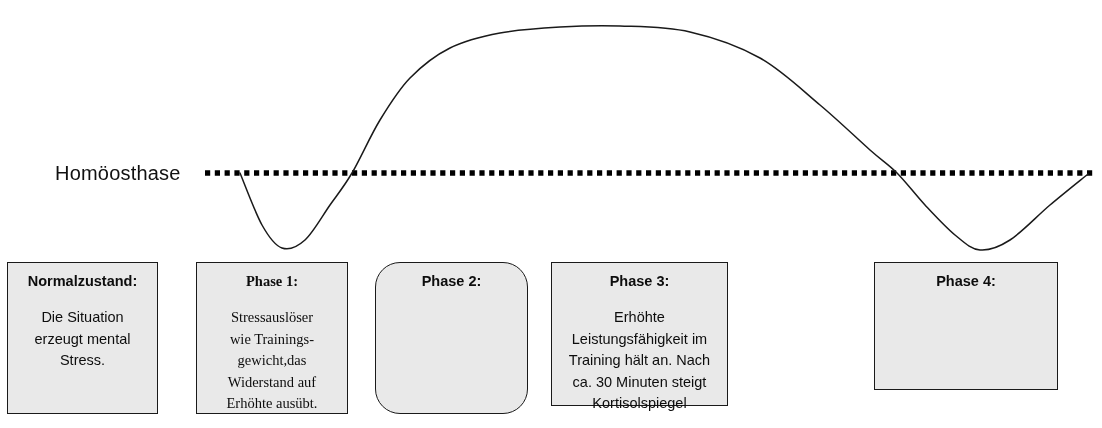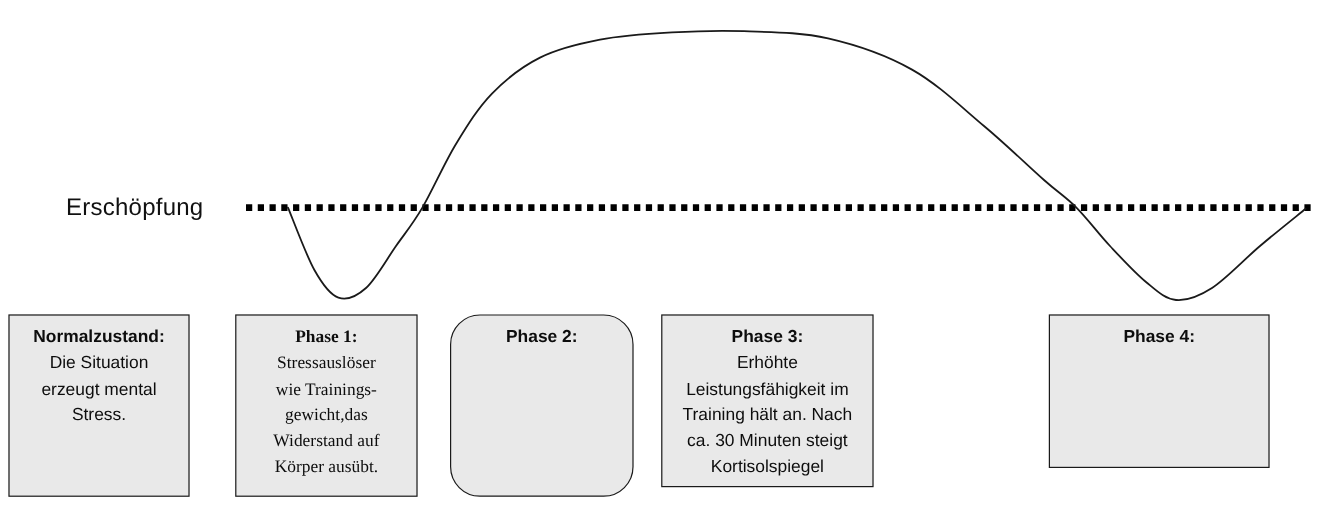--- a/index.html
+++ b/index.html
@@ -50,53 +50,53 @@
     padding-top: 7px;
     font-size: 14.5px;
     line-height: 21.5px;
     color: #0d0d0d;
   }
   .phase-title {
     display: block;
     font-weight: bold;
     font-size: 14.5px;
     line-height: 22px;
-    margin-bottom: 1px;
+    margin-bottom: 15px;
   }
   .phase-body {
     display: block;
     white-space: pre-line;
   }
 </style>
 </head>
 <body>
 
 <div id="stage" style="background: rgb(255, 255, 255);">
 
-  <div id="baseline-label">Erschöpfung</div>
+  <div id="baseline-label">Homöosthase</div>
 
   <svg id="plot" viewBox="0 0 1102 428" xmlns="http://www.w3.org/2000/svg">
     <line id="baseline-line" x1="205" y1="173" x2="1095" y2="173" stroke="#000000" stroke-width="5.5" stroke-dasharray="5.2 4.6" stroke-linecap="butt"></line>
     <path id="stress-curve" fill="none" stroke="#1a1a1a" stroke-width="1.5" stroke-linecap="round" stroke-linejoin="round" d="M 240 173 C 243.67 181.67, 255.00 212.50, 262 225 C 269.00 237.50, 274.83 245.50, 282 248 C 289.17 250.50, 297.00 247.17, 305 240 C 313.00 232.83, 322.17 216.17, 330 205 C 337.83 193.83, 343.67 187.17, 352 173 C 360.33 158.83, 370.33 135.83, 380 120 C 389.67 104.17, 398.33 90.00, 410 78 C 421.67 66.00, 435.00 55.50, 450 48 C 465.00 40.50, 481.67 36.50, 500 33 C 518.33 29.50, 540.00 28.17, 560 27 C 580.00 25.83, 598.33 25.17, 620 26 C 641.67 26.83, 666.67 26.67, 690 32 C 713.33 37.33, 738.33 45.83, 760 58 C 781.67 70.17, 801.67 89.67, 820 105 C 838.33 120.33, 857.17 138.67, 870 150 C 882.83 161.33, 887.83 163.83, 897 173 C 906.17 182.17, 915.33 194.67, 925 205 C 934.67 215.33, 945.83 227.50, 955 235 C 964.17 242.50, 970.83 249.17, 980 250 C 989.17 250.83, 998.33 247.50, 1010 240 C 1021.67 232.50, 1037.00 216.00, 1050 205 C 1063.00 194.00, 1081.67 179.17, 1088 174"></path>
   </svg>
 
   <div class="phase-box" style="left: 7px; top: 262px; width: 151px; height: 152px; background: rgb(233, 233, 233); border-color: rgb(26, 26, 26);">
     <span class="phase-title">Normalzustand:</span>
     <span class="phase-body">Die Situation
 erzeugt mental
 Stress.</span>
   </div>
 
   <div class="phase-box" style="left: 196px; top: 262px; width: 152px; height: 152px; background: rgb(233, 233, 233); border-color: rgb(26, 26, 26); font-family: Liberation Serif, serif;">
     <span class="phase-title">Phase 1:</span>
     <span class="phase-body">Stressauslöser
 wie Trainings-
 gewicht,das
 Widerstand auf
-Körper ausübt.</span>
+Erhöhte ausübt.</span>
   </div>
 
   <div class="phase-box" style="left: 375px; top: 262px; width: 153px; height: 152px; background: rgb(233, 233, 233); border-color: rgb(26, 26, 26); border-radius: 25px;">
     <span class="phase-title">Phase 2:</span>
   </div>
 
   <div class="phase-box" style="left: 551px; top: 262px; width: 177px; height: 144px; background: rgb(233, 233, 233); border-color: rgb(26, 26, 26);">
     <span class="phase-title">Phase 3:</span>
     <span class="phase-body">Erhöhte
 Leistungsfähigkeit im

